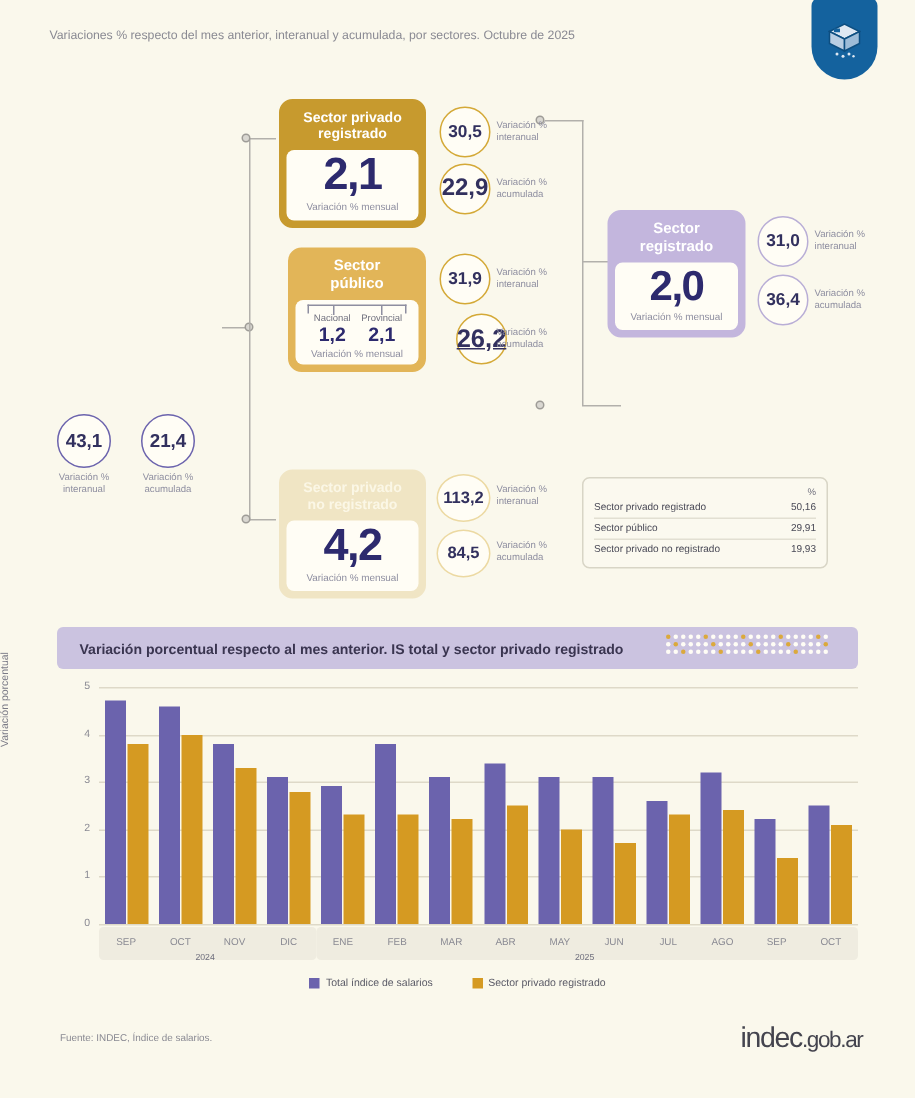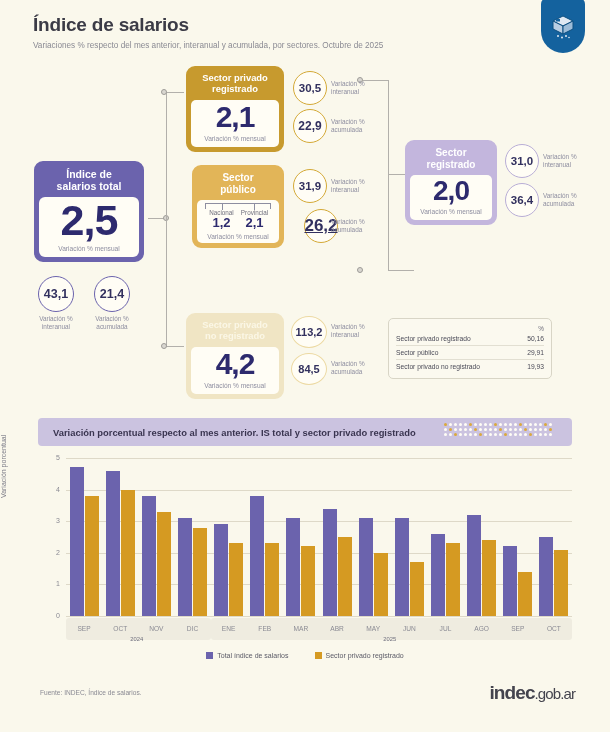--- a/index.html
+++ b/index.html
@@ -215,30 +215,29 @@
   .legend .sw { width: 7px; height: 7px; }
   .legend .sw.p { background: #6b63ad; }
   .legend .sw.o { background: #d59a22; }
 
   
   .footer { position: absolute; left: 40px; bottom: 36px; font-size: 6.6px; color: #8a8a93; }
   .brand {
     position: absolute; right: 35px; bottom: 28px;
     font-size: 19px; color: #44444e; letter-spacing: -0.9px;
   }
-  .brand b { font-weight: bold; }
+  .brand b { font-weight: normal; }
   .brand span { font-size: 15px; }
 </style>
 </head>
 <body>
 
 <div class="page">
 
   <div class="header">
-    <h1>Índice de salarios</h1>
     <div class="sub">Variaciones % respecto del mes anterior, interanual y acumulada, por sectores. Octubre de 2025</div>
   </div>
   <div class="logo-badge">
     <svg width="26" height="28" viewBox="0 0 26 28">
       <polygon points="3,9 13,4 23,9 13,14" fill="#dfe8f2" stroke="#0d4e80" stroke-width="1"></polygon>
       <polygon points="3,9 3,17 13,22 13,14" fill="#b9cee3" stroke="#0d4e80" stroke-width="1"></polygon>
       <polygon points="23,9 23,17 13,22 13,14" fill="#9dbcd8" stroke="#0d4e80" stroke-width="1"></polygon>
       <rect x="6" y="7" width="4" height="2.5" fill="#14629e"></rect>
       <circle cx="8" cy="24" r="1" fill="#dfe8f2"></circle>
       <circle cx="12" cy="25.5" r="1" fill="#dfe8f2"></circle>
@@ -257,47 +256,39 @@
     <div class="conn" style="left:166px; top:288px; width:18px; height:1.4px;"></div>
     <div class="node" style="left:161px; top:285px;"></div>
 
     <div class="node" style="left:357px; top:19px;"></div>
     <div class="conn" style="left:363px; top:22px; width:26px; height:1.4px;"></div>
     <div class="conn" style="left:388px; top:22px; width:1.4px; height:190px;"></div>
     <div class="conn" style="left:388px; top:212px; width:26px; height:1.4px;"></div>
     <div class="node" style="left:357px; top:209px;"></div>
     <div class="conn" style="left:388px; top:116px; width:18px; height:1.4px;"></div>
 
-    <div class="card" id="card-total">
-      <div class="cap" style="white-space:pre-line">Índice de
-salarios total</div>
-      <div class="body">
-        <div class="big">2,5</div>
-        <div class="lbl">Variación % mensual</div>
-      </div>
-    </div>
     <div class="bub purple" style="left:38px; top:218px; width:36px; height:36px; font-size:12.5px;">43,1</div>
     <div class="bub-note" style="left:31px; top:257px; width:50px; text-align:center; white-space:pre-line;">Variación %
 interanual</div>
     <div class="bub purple" style="left:94px; top:218px; width:36px; height:36px; font-size:12.5px;">21,4</div>
     <div class="bub-note" style="left:87px; top:257px; width:50px; text-align:center; white-space:pre-line;">Variación %
 acumulada</div>
 
     <div class="card" id="card-priv-reg">
       <div class="cap" style="white-space:pre-line">Sector privado
 registrado</div>
       <div class="body">
         <div class="big">2,1</div>
         <div class="lbl">Variación % mensual</div>
       </div>
     </div>
     <div class="bub gold" style="left:293px; top:13px; width:34px; height:34px; font-size:11.5px;">30,5</div>
     <div class="bub-note" style="left:331px; top:22px; white-space:pre-line;">Variación %
 interanual</div>
-    <div class="bub gold" style="left:293px; top:51px; width:34px; height:34px; font-size:12px;">22,9</div>
+    <div class="bub gold" style="left:293px; top:51px; width:34px; height:34px; font-size:16px;">22,9</div>
     <div class="bub-note" style="left:331px; top:60px; white-space:pre-line;">Variación %
 acumulada</div>
 
     <div class="card" id="card-publico">
       <div class="cap" style="white-space:pre-line">Sector
 público</div>
       <div class="body">
         <div class="split">
           <div class="split-bar"></div>
           <div class="split-row">

